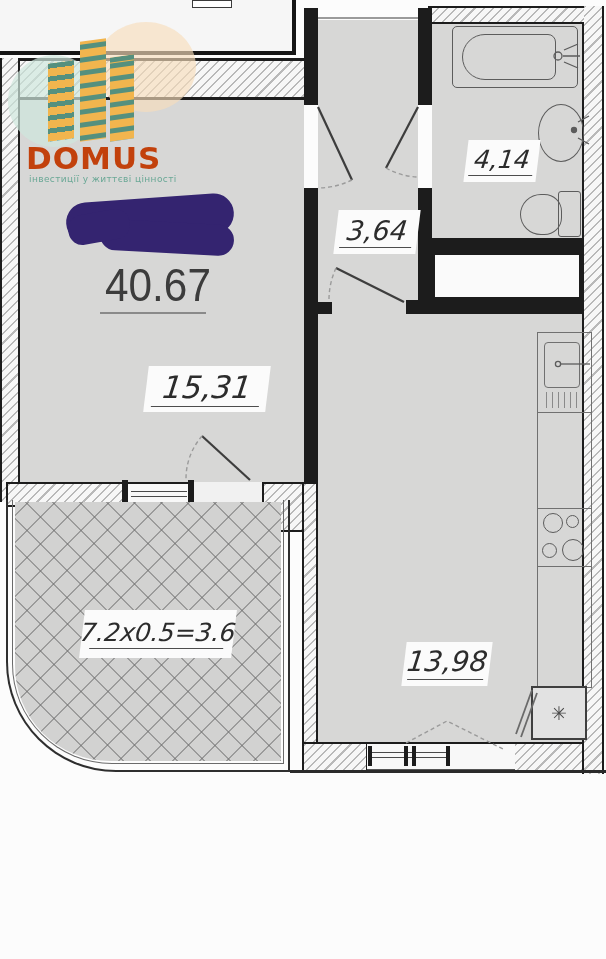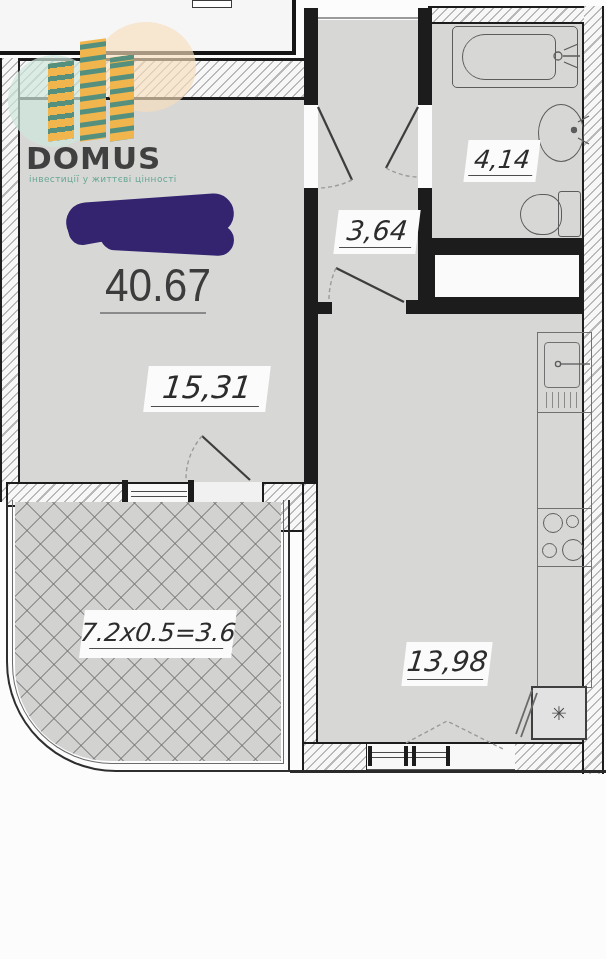--- a/index.html
+++ b/index.html
@@ -133,21 +133,21 @@
       <path d="M561,364 L590,364"></path>
     </g>
   </svg>
 
   <div class="abs" style="left:0;top:0;width:230px;height:200px;">
     <div class="abs" style="left:8px;top:55px;width:92px;height:92px;border-radius:50%;background:#cfe7dd;opacity:.7;"></div>
     <div class="abs" style="left:96px;top:22px;width:100px;height:90px;border-radius:50%;background:#f7ddbb;opacity:.65;"></div>
     <div class="tower" style="left:48px;top:62px;width:26px;height:78px;"></div>
     <div class="tower" style="left:80px;top:40px;width:26px;height:100px;background-position:0 3px;"></div>
     <div class="tower" style="left:110px;top:56px;width:24px;height:84px;background-position:0 6px;"></div>
-    <div class="abs" style="left:26px;top:140px;width:160px;font-weight:800;font-size:31px;letter-spacing:1px;color:#404040;">DOMUS</div>
+    <div class="abs" style="left:26px;top:140px;width:160px;font-weight:800;font-size:31px;letter-spacing:1px;color:#c2410c;">DOMUS</div>
     <div class="abs" style="left:29px;top:174px;width:170px;font-size:9px;letter-spacing:.4px;color:#6aa896;">інвестиції у життєві цінності</div>
   </div>
 
   <div>
     <div class="blob" style="left:66px;top:198px;width:168px;height:40px;border-radius:22px;transform:rotate(-4deg);"></div>
     <div class="blob" style="left:100px;top:222px;width:134px;height:31px;border-radius:16px;transform:rotate(3deg);"></div>
     <div class="blob" style="left:68px;top:212px;width:62px;height:30px;border-radius:14px;transform:rotate(-10deg);"></div>
   </div>
 
   <div class="abs" style="left:78px;top:258px;width:160px;text-align:center;font-family:'Liberation Sans',sans-serif;

